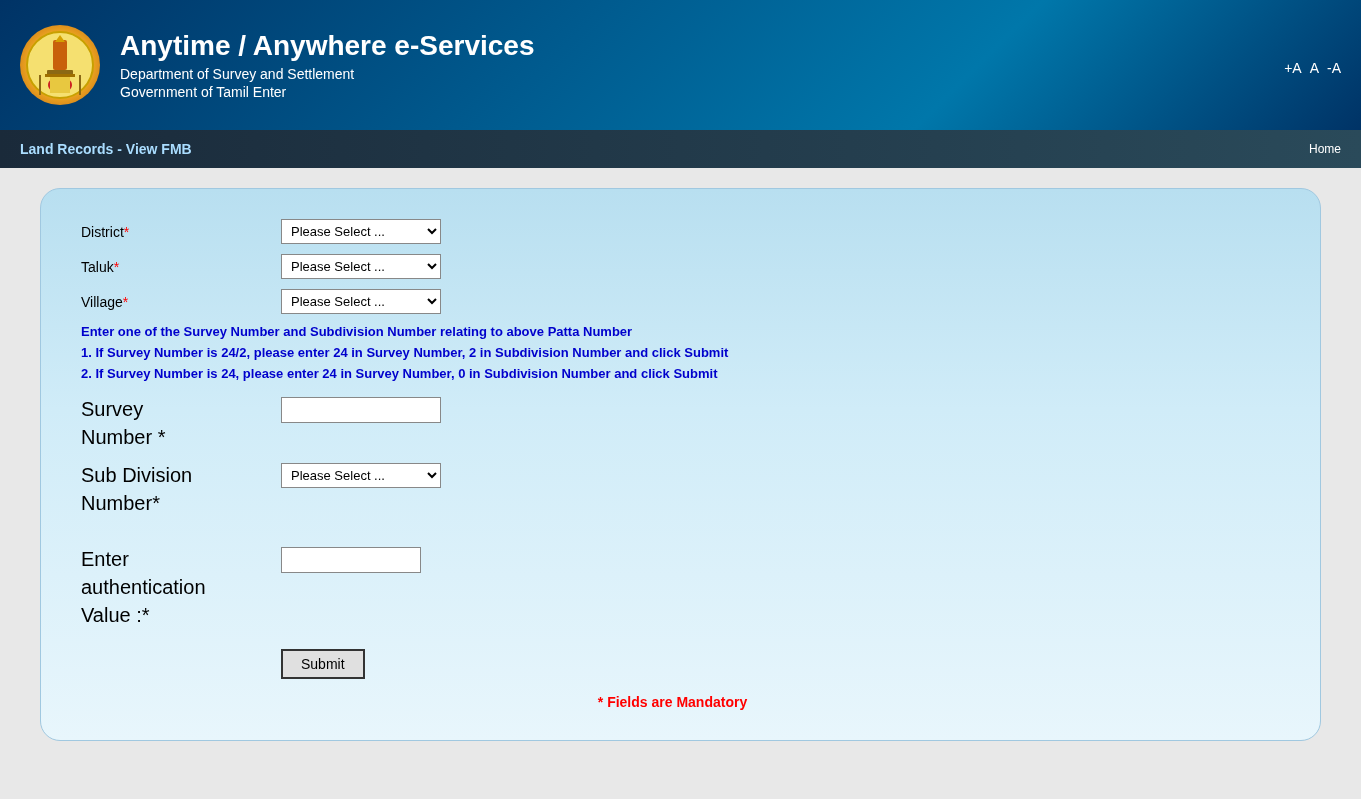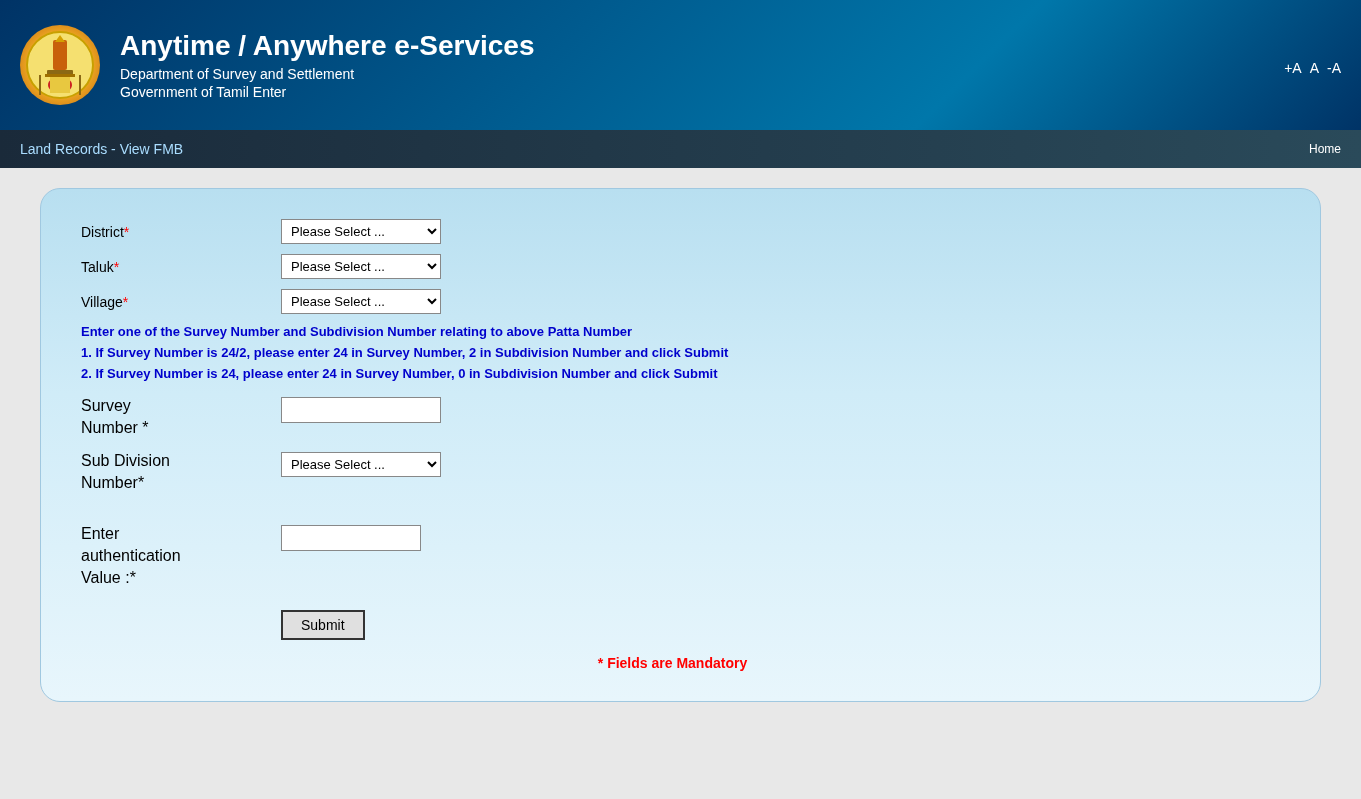--- a/index.html
+++ b/index.html
@@ -39,21 +39,21 @@
     
     .navbar {
       background: linear-gradient(to right, #1a2a3a, #2a4a5a);
       display: flex;
       align-items: center;
       padding: 0 20px;
       height: 38px;
       justify-content: space-between;
     }
     .navbar-left { color: white; font-size: 14px; }
-    .navbar-left span { color: #aaddff; font-weight: normal; }
+    .navbar-left span { color: #aaddff; font-weight: bold; }
     .navbar-home { color: white; font-size: 12px; cursor: pointer; }
 
     
     .main-content {
       padding: 20px 40px;
     }
     .form-container {
       background: linear-gradient(to bottom, #b8dff0 0%, #d0ecf8 40%, #e8f6fc 100%);
       border-radius: 20px;
       padding: 30px 56px 30px 40px;
@@ -101,21 +101,21 @@
     }
 
     
     .form-row-multiline {
       display: flex;
       align-items: flex-start;
       margin-bottom: 10px;
     }
     .form-label-multiline {
       width: 200px;
-      font-size: 16px;
+      font-size: 20px;
       color: #000;
       flex-shrink: 0;
       line-height: 1.4;
     }
 
     
     .captcha-section {
       margin-top: 20px;
       margin-left: 200px;
     }

